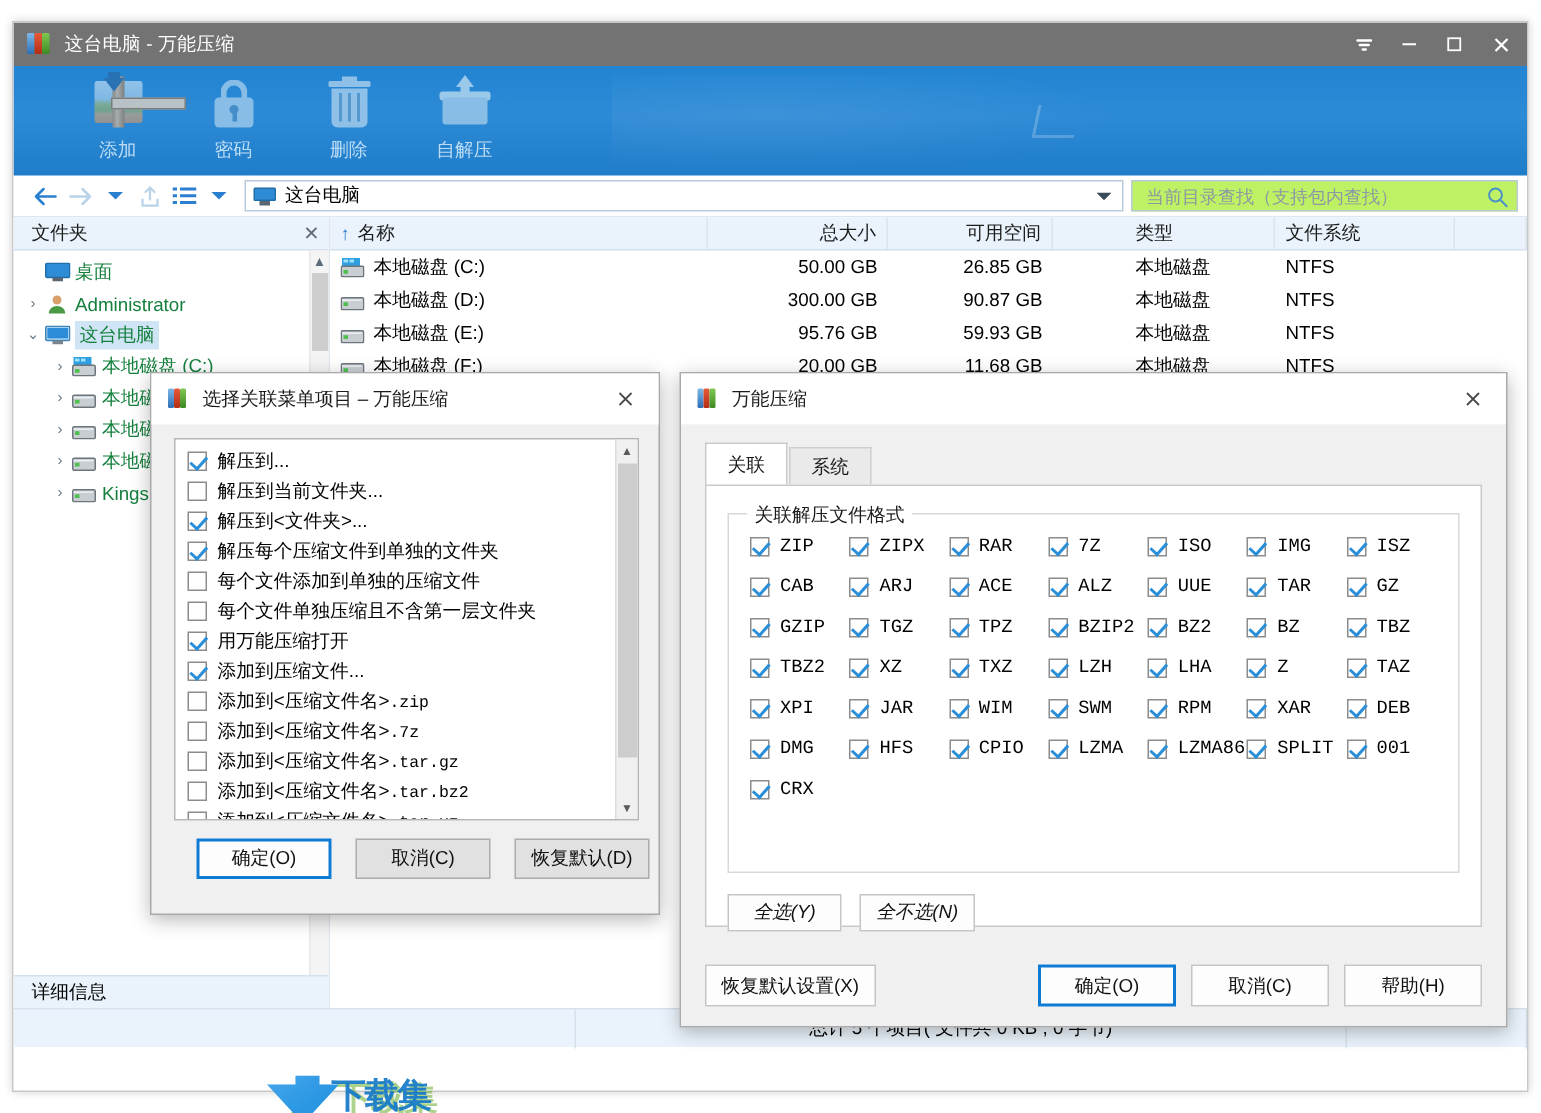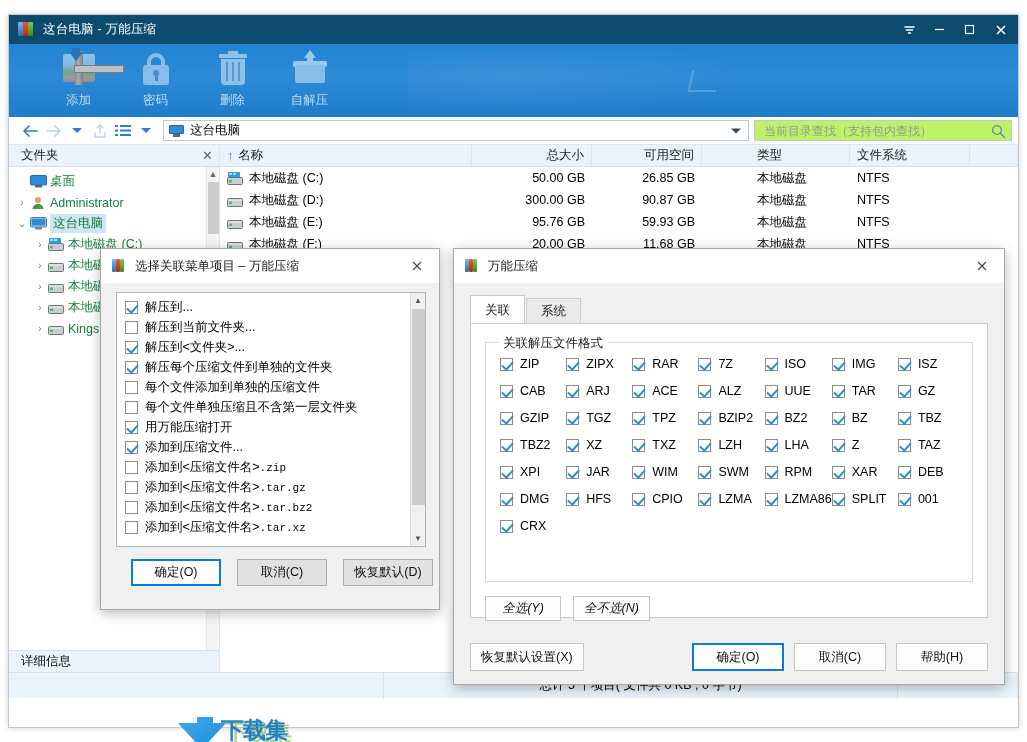--- a/index.html
+++ b/index.html
@@ -27,21 +27,21 @@
     background: #ffffff;
     border: 1px solid #c8c8c8;
     box-shadow: 0 0 6px rgba(0,0,0,0.18);
     overflow: hidden;
   }
 
   
   .titlebar {
     position: relative;
     height: 29px;
-    background: #0c4a6e;
+    background: #737373;
     display: flex;
     align-items: center;
     padding-left: 9px;
   }
   .title-icon {
     width: 17px; height: 17px;
     position: relative;
     margin-right: 8px;
     flex: none;
   }
@@ -364,21 +364,21 @@
   .groupbox > .gtitle {
     position:absolute; left: 12px; top: -8px;
     background:#fff; padding: 0 5px; font-size: 12.5px; color:#1b1b1b;
   }
   .fmt-grid {
     position:absolute; left: 14px; right: 8px; top: 14px;
     display: grid;
     grid-template-columns: repeat(7, 1fr);
     row-gap: 13px;
   }
-  .fmt { display:flex; align-items:center; font-size: 12.5px; white-space: nowrap; }
+  .fmt { display:flex; align-items:center; font-size: 12.5px; white-space: nowrap; font-family: Liberation Mono, monospace; }
   .fmt .lbl { margin-left: 7px; }
   .selbtns { position:absolute; left: 14px; top: 272px; display:flex; gap: 12px; }
   .selbtns .btn { height: 25px; min-width: 76px; font-style: italic; }
   .dlg-footer {
     position:absolute; left:0; right:0; bottom:0; height:54px;
     display:flex; align-items:center; padding: 0 16px;
     background:#f0f0f0;
   }
   .dlg-footer .spacer { flex: 1 1 auto; }
   .dlg-footer .btn { height: 28px; min-width: 92px; }
@@ -806,20 +806,24 @@
             <span class="cbx on"></span>
             <span class="lbl"><span>用万能压缩打开</span></span>
           </div>
           <div class="ctx-item">
             <span class="cbx on"></span>
             <span class="lbl"><span>添加到压缩文件...</span></span>
           </div>
           <div class="ctx-item">
             <span class="cbx"></span>
             <span class="lbl"><span>添加到&lt;压缩文件名&gt;</span><span class="mono">.zip</span></span>
+          </div>
+          <div class="ctx-item">
+            <span class="cbx"></span>
+            <span class="lbl"><span>添加到&lt;压缩文件名&gt;</span><span class="mono">.7z</span></span>
           </div>
           <div class="ctx-item">
             <span class="cbx"></span>
             <span class="lbl"><span>添加到&lt;压缩文件名&gt;</span><span class="mono">.tar.gz</span></span>
           </div>
           <div class="ctx-item">
             <span class="cbx"></span>
             <span class="lbl"><span>添加到&lt;压缩文件名&gt;</span><span class="mono">.tar.bz2</span></span>
           </div>
           <div class="ctx-item">

